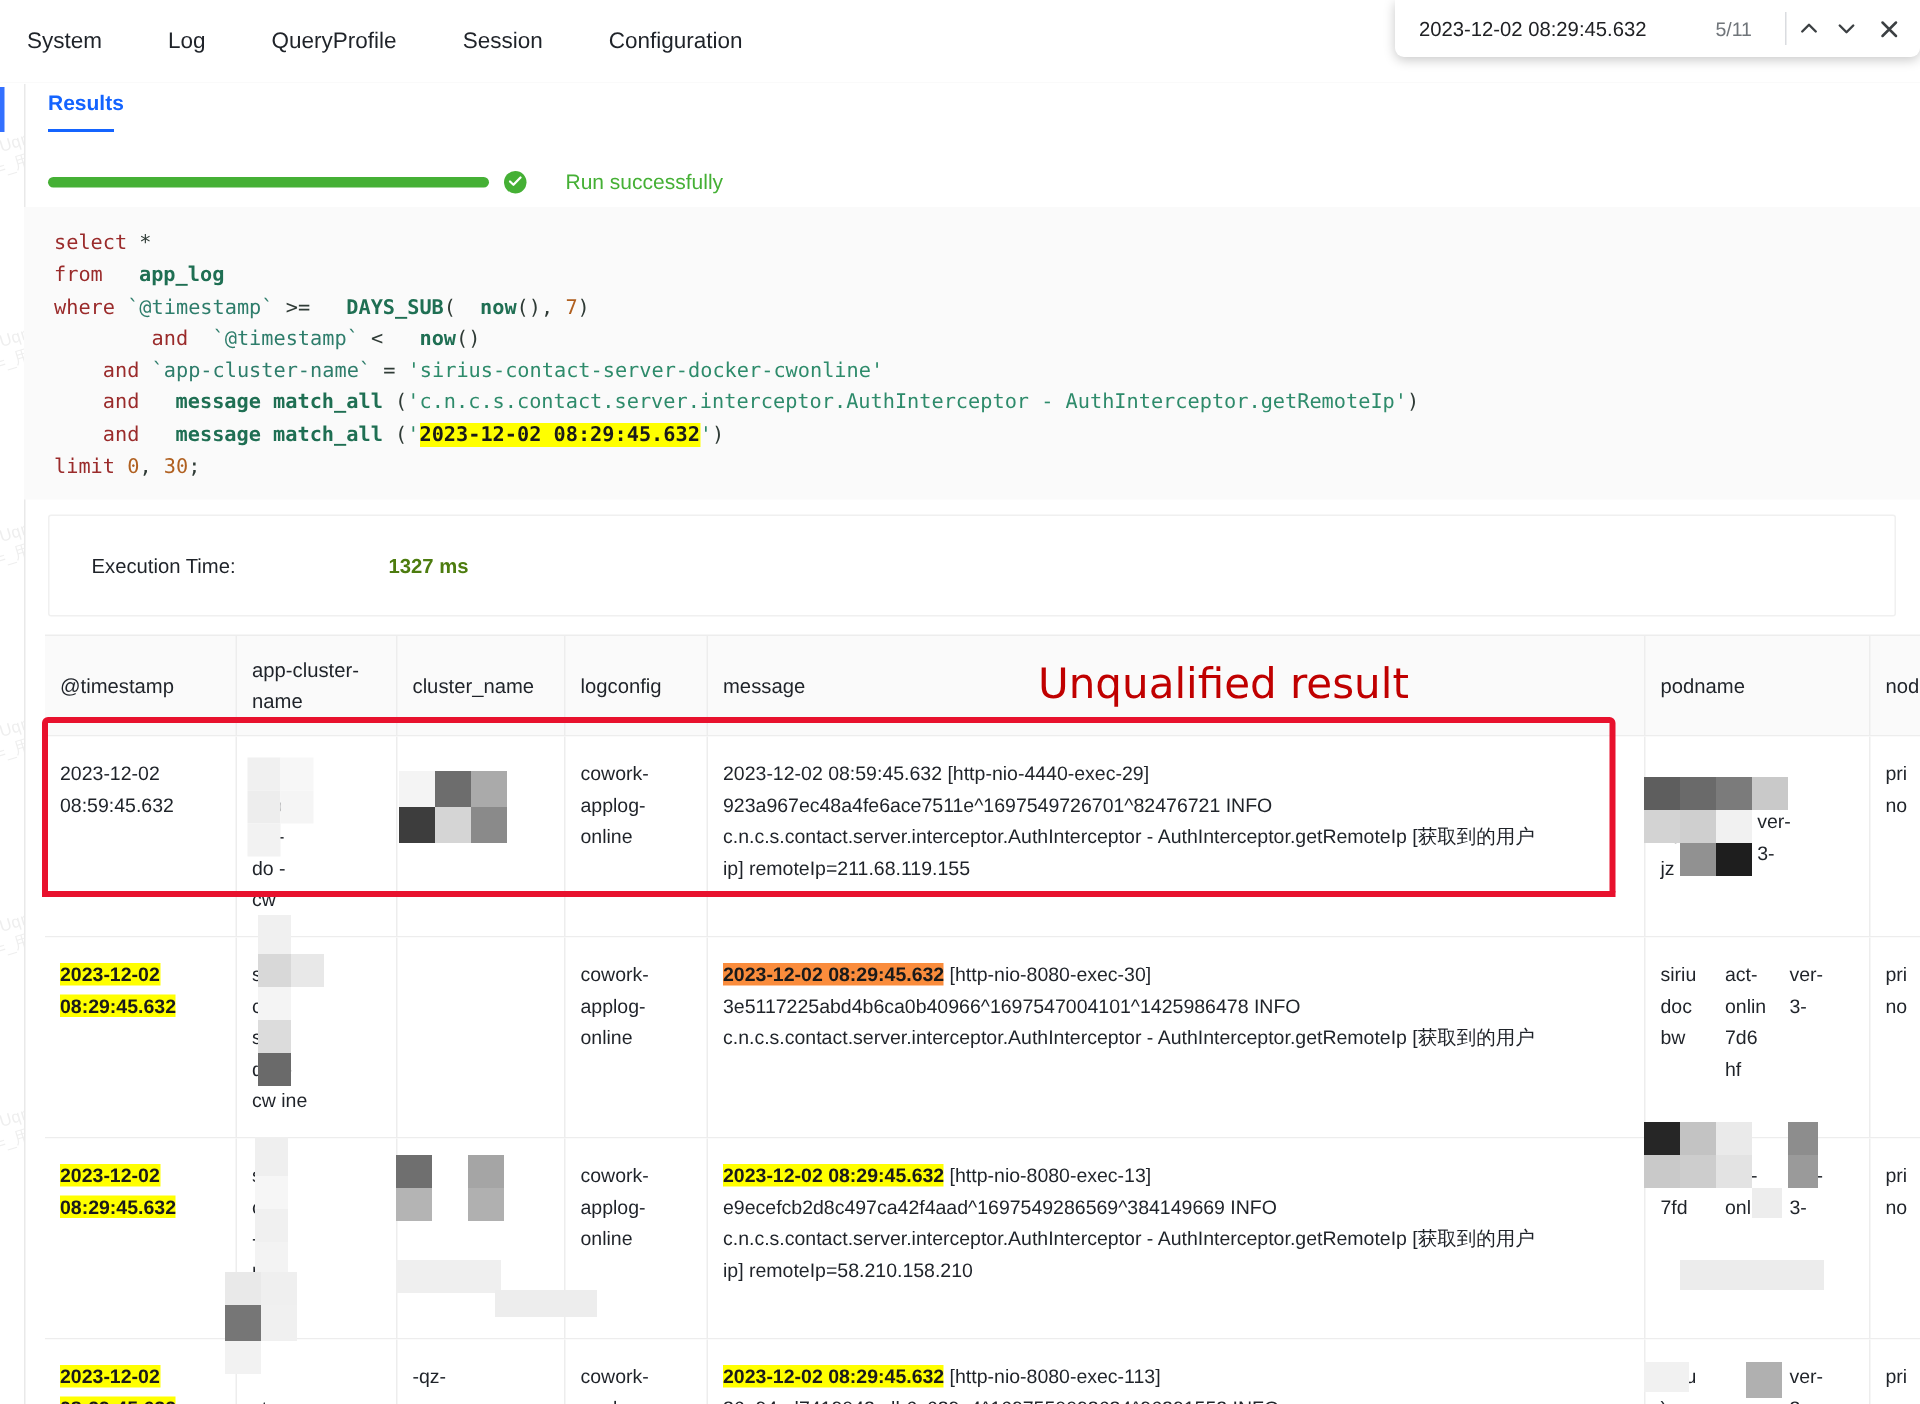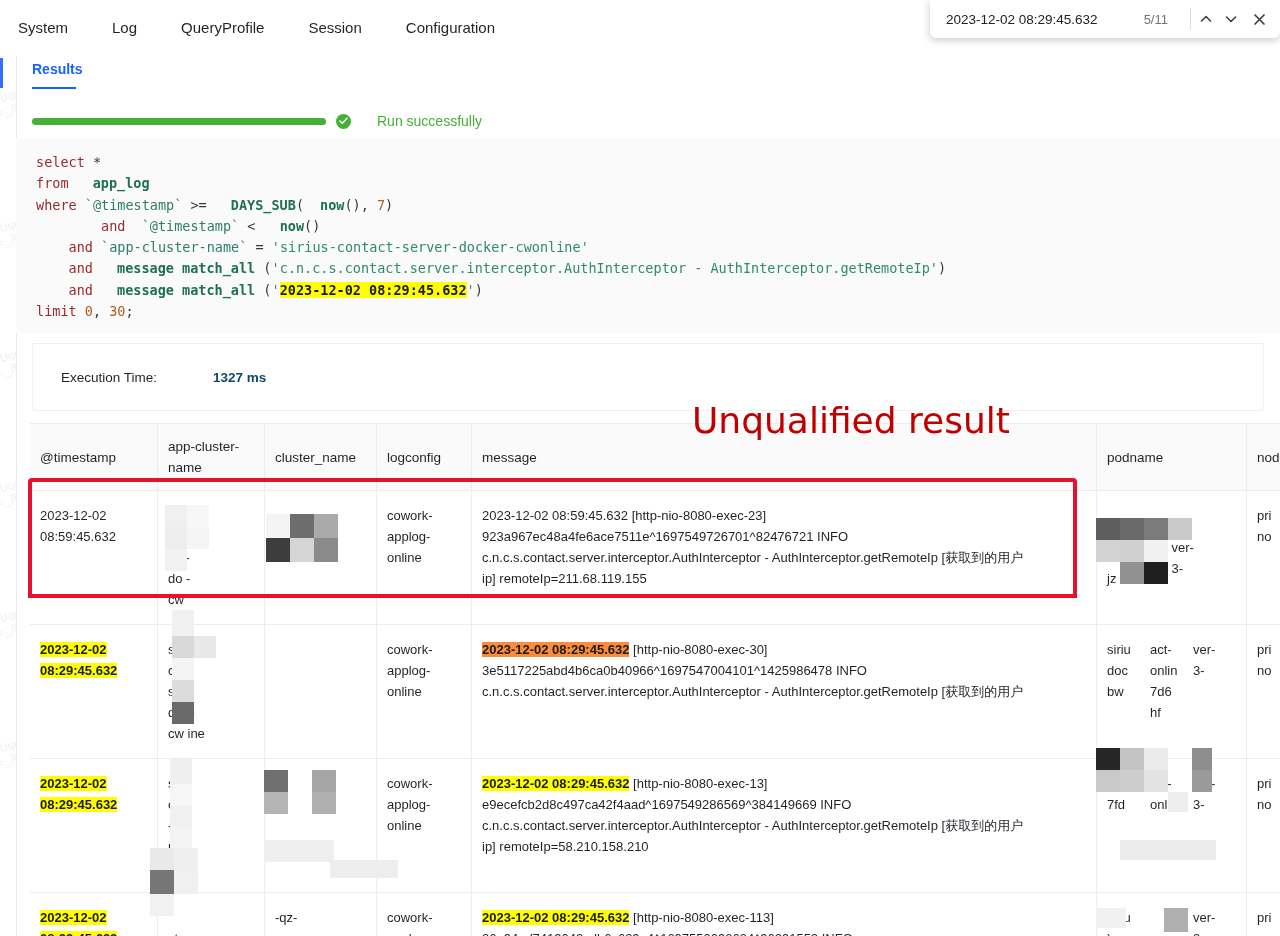--- a/index.html
+++ b/index.html
@@ -122,21 +122,21 @@
   .plain { color: #2f3b36; }
   .hl-yellow { background: #ffff00; color: #1a1a1a; font-weight: bold; }
 
   
   .exec {
     position: absolute; left: 32px; top: 343px; width: 1232px; height: 68px;
     background: #fff; border: 1px solid #f0f0f0; border-radius: 2px;
     display: flex; align-items: center; z-index: 9;
   }
   .exec .lbl { font-size: 13.5px; color: #1f2329; margin-left: 28px; }
-  .exec .val { font-size: 13.5px; color: #0c4a6e; font-weight: bold; margin-left: 56px; }
+  .exec .val { font-size: 13.5px; color: #4d7c0f; font-weight: bold; margin-left: 102px; }
 
   
   .tbl {
     position: absolute; left: 30px; top: 423px; width: 1250px;
     z-index: 9; border-top: 1px solid #ededed;
   }
   .trow { display: flex; border-bottom: 1px solid #ededed; background: #fff; }
   .thead { background: #fafafa; }
   .thead .tcell {
     font-size: 13.5px; color: #1f2329; padding: 12px 10px;
@@ -162,22 +162,22 @@
   .msg-hl-yellow { background: #ffff00; font-weight: bold; color: #1a1a1a; }
   .msg-hl-orange { background: #fa8c3c; font-weight: bold; color: #1a1a1a; }
 
   .stack { white-space: pre-line; }
 
   
   .px { position: absolute; }
 
   
   .annot {
-    position: absolute; left: 692px; top: 400px; z-index: 25;
-    font-size: 36px; color: #c00000;
+    position: absolute; left: 692px; top: 439px; z-index: 25;
+    font-size: 28px; color: #c00000;
     font-family: "DejaVu Sans", sans-serif;
     white-space: nowrap;
   }
   .redbox {
     position: absolute; left: 28px; top: 478px; width: 1049px; height: 120px;
     border: 4px solid #e8112d; border-radius: 4px; z-index: 22;
     pointer-events: none;
   }
   .redline {
     position: absolute; z-index: 23; background: #e8112d; height: 4px;
@@ -312,21 +312,21 @@
           <div class="tcell c-acn stack">sir
 co     ct-
 se     -
 do     -
 cw</div>
           <div class="tcell c-cn stack"></div>
           <div class="tcell c-lc stack">cowork-
 applog-
 online</div>
           <div class="tcell c-msg">
-            <div class="msg-line"><span>2023-12-02 08:59:45.632</span><span> [http-nio-8080-exec-23]</span></div>
+            <div class="msg-line"><span>2023-12-02 08:59:45.632</span><span> [http-nio-4440-exec-29]</span></div>
             <div class="msg-line">923a967ec48a4fe6ace7511e^1697549726701^82476721 INFO</div>
             <div class="msg-line">c.n.c.s.contact.server.interceptor.AuthInterceptor - AuthInterceptor.getRemoteIp [获取到的用户</div>
             <div class="msg-line">ip] remoteIp=211.68.119.155</div>
           </div>
           <div class="tcell c-pod" style="display: flex; align-items: center;">
             <div class="stack" style="flex: 1 1 0%; min-width: 0px;">ont
 7d6
 jz</div>
             <div class="stack" style="flex: 1 1 0%; min-width: 0px;">ver-
 3-</div>

